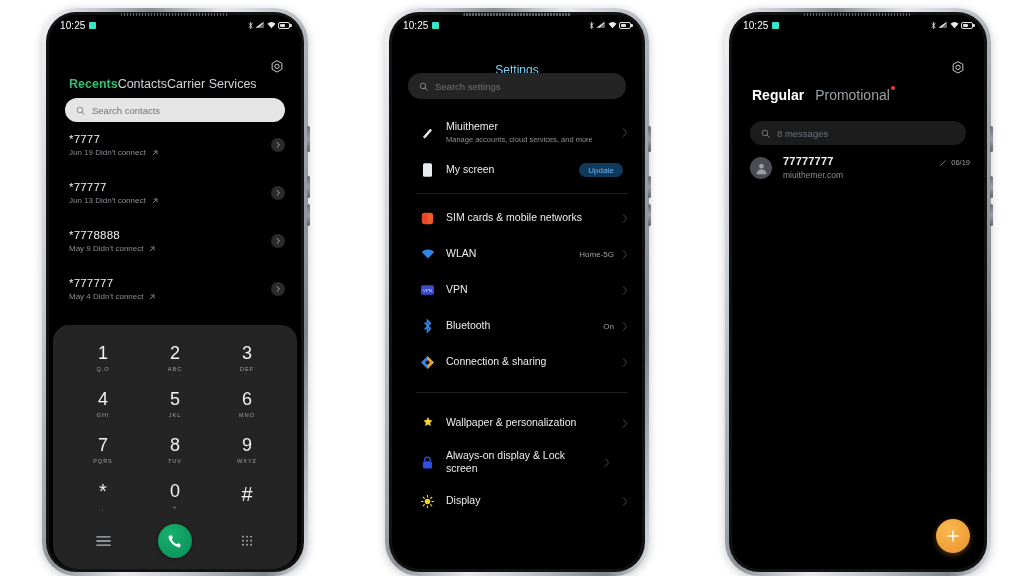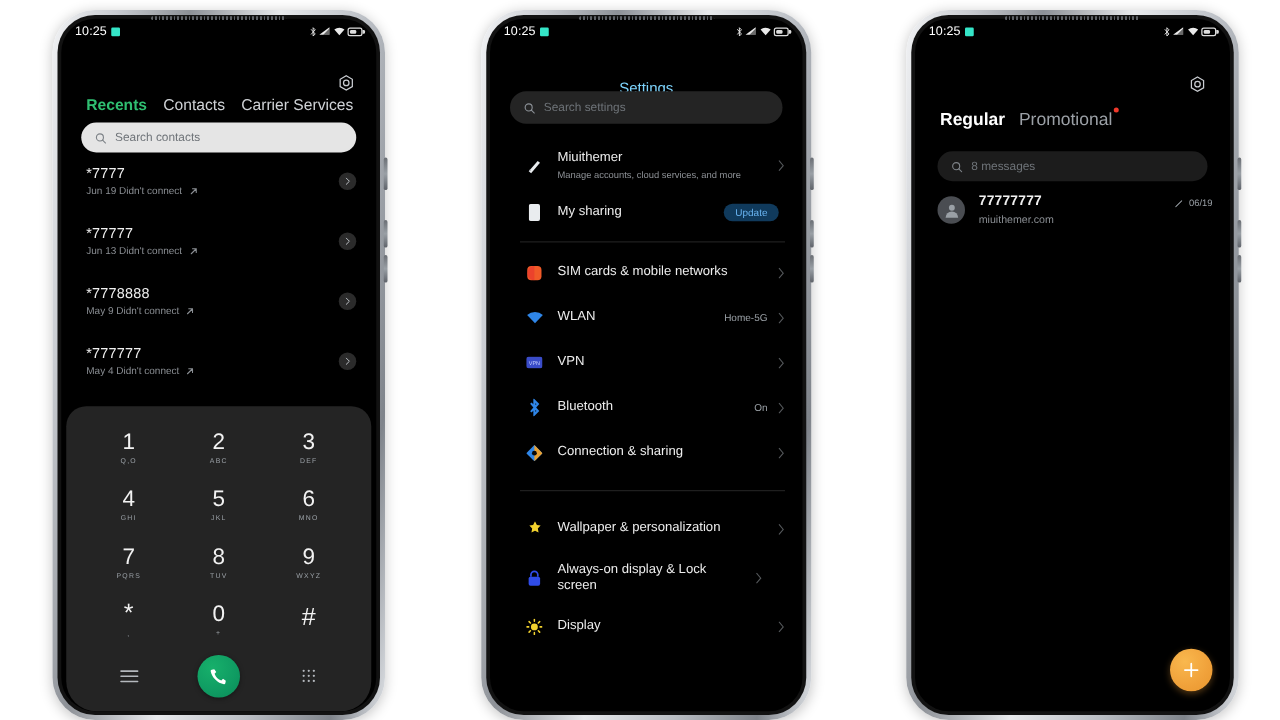--- a/index.html
+++ b/index.html
@@ -65,21 +65,21 @@
   .ic-bat{width:12px;height:7px;border:1px solid #dcdcdc;border-radius:2px;position:relative;box-sizing:border-box;}
   .ic-bat::after{content:"";position:absolute;right:-2.5px;top:1.5px;width:1.5px;height:3px;background:#dcdcdc;border-radius:0 1px 1px 0;}
   .ic-bat i{position:absolute;left:1px;top:1px;bottom:1px;width:45%;background:#dcdcdc;border-radius:1px;display:block;}
 
   
   .gear-btn{position:absolute;z-index:25;width:16px;height:16px;cursor:pointer;}
 
   
   .p1-tabs{
     position:absolute;top:62px;left:0;right:0;
-    display:flex;align-items:baseline;gap:13px;
+    display:flex;align-items:baseline;
     padding-left:20px;box-sizing:border-box;z-index:10;
   }
   .p1-tab{font-size:12.5px;color:#cfd2d6;white-space:nowrap;}
   .p1-tab.active{color:#2fbf71;font-weight:700;}
   .searchbar{
     position:absolute;left:16px;right:16px;height:24px;
     background:#e5e5e5;border-radius:13px;
     display:flex;align-items:center;gap:7px;
     padding:0 11px;box-sizing:border-box;z-index:10;
   }
@@ -434,21 +434,21 @@
                 <path d="M1.5 1l5 6-5 6" fill="none" stroke="#9aa0a6" stroke-width="1.3" stroke-linecap="round"></path>
               </svg>
           </div>
 
           <div class="setrow" style="min-height:34px;">
             <span class="set-ic">
               <svg width="9" height="14" viewBox="0 0 12 18">
                   <rect x="0" y="0" width="12" height="18" rx="2" fill="#e9ecef"></rect>
                 </svg>
             </span>
-            <span class="set-lbl">My sharing</span>
+            <span class="set-lbl">My screen</span>
             <span class="badge-update">Update</span>
           </div>
 
           <div class="divider"></div>
 
           <div class="setrow">
             <span class="set-ic">
               <svg width="13" height="13" viewBox="0 0 16 16">
                   <rect x="1" y="1" width="14" height="14" rx="4" fill="#f05a28"></rect>
                   <path d="M1 8a7 7 0 017-7v14a7 7 0 01-7-7z" fill="#e8382d" opacity=".7"></path>

